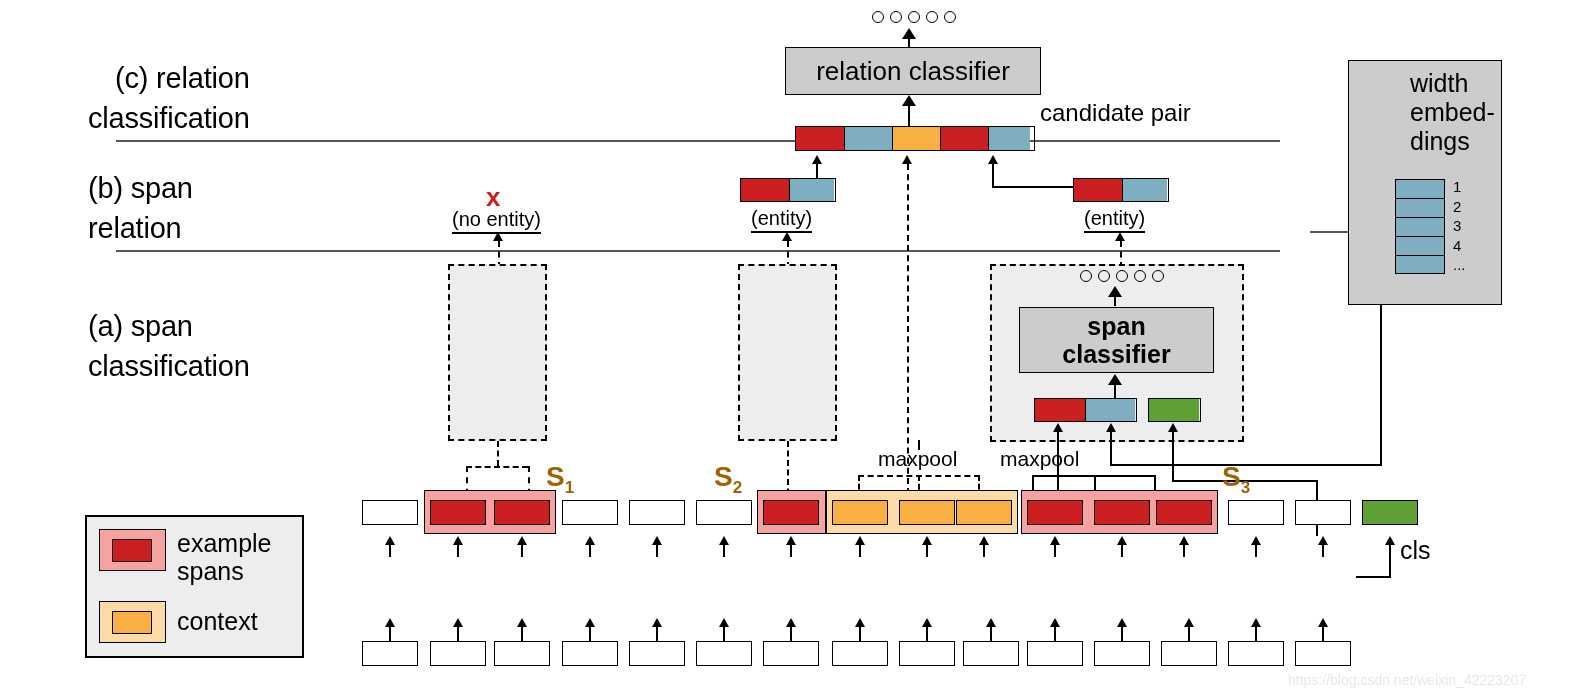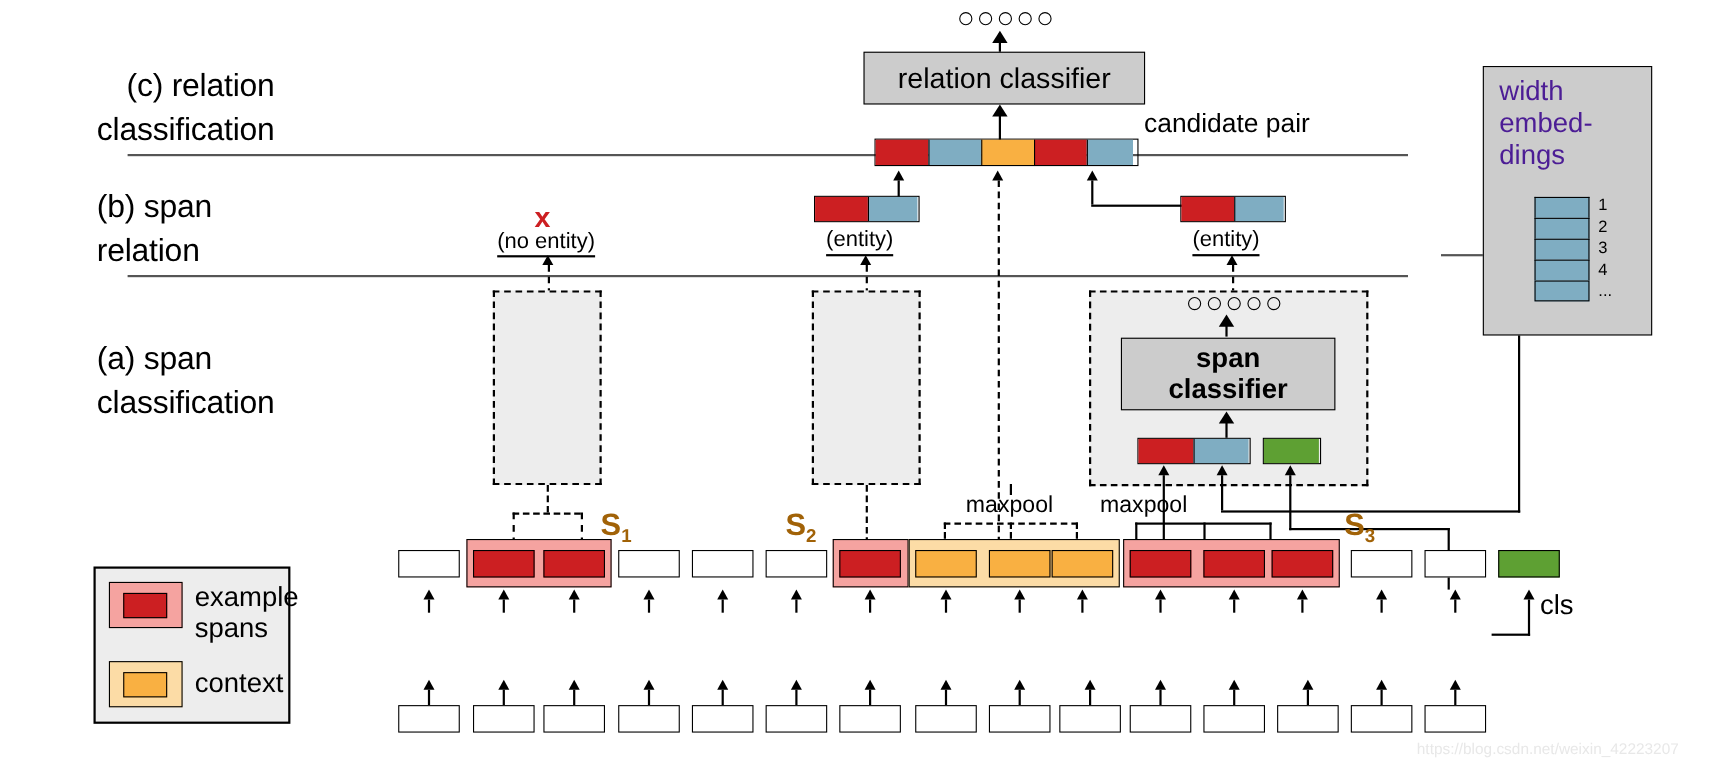--- a/index.html
+++ b/index.html
@@ -109,22 +109,22 @@
     border: 1.8px solid #000;
     border-radius: 50%;
   }
 
   
   #width-emb-box {
     background: #cccccc;
     border: 1.5px solid #000;
   }
   #width-emb-box .we-title {
-    font-size: 25px; color: #4c1d95; line-height: 1.16;
-    padding: 8px 0 0 14px; white-space: pre-line;
+    font-size: 25px; color: #000000; line-height: 1.16;
+    padding: 8px 0 0 14px; white-space: pre-line; margin-left: 47px;
   }
   .we-cells { position: absolute; left: 46px; top: 118px; }
   .we-cells div {
     width: 50px; height: 19px;
     background: #7fadc2;
     border: 1.5px solid #000;
     border-bottom: none;
   }
   .we-cells div:last-child { border-bottom: 1.5px solid #000; }
   .we-nums {
@@ -440,21 +440,21 @@
     <div class="tok" style="left:832px; top:641px; width:56px; height:25px;"></div>
     <div class="tok" style="left:899px; top:641px; width:56px; height:25px;"></div>
     <div class="tok" style="left:963px; top:641px; width:56px; height:25px;"></div>
     <div class="tok" style="left:1027px; top:641px; width:56px; height:25px;"></div>
     <div class="tok" style="left:1094px; top:641px; width:56px; height:25px;"></div>
     <div class="tok" style="left:1161px; top:641px; width:56px; height:25px;"></div>
     <div class="tok" style="left:1228px; top:641px; width:56px; height:25px;"></div>
     <div class="tok" style="left:1295px; top:641px; width:56px; height:25px;"></div>
   </div>
 
-  <div id="legend" style="left:85px; top:515px; width:179px; height:143px;">
+  <div id="legend" style="left:85px; top:515px; width:219px; height:143px;">
     <div class="lg-swatch pink" style="left:12px; top:12px; width:67px; height:42px;">
       <div class="lg-inner red" style="position:absolute; left:12px; top:9px; width:40px; height:23px;"></div>
     </div>
     <div class="lg-text" style="left:90px; top:12px;">example
 spans</div>
 
     <div class="lg-swatch peach" style="left:12px; top:84px; width:67px; height:42px;">
       <div class="lg-inner org" style="position:absolute; left:12px; top:9px; width:40px; height:23px;"></div>
     </div>
     <div class="lg-text" style="left:90px; top:90px;">context</div>

